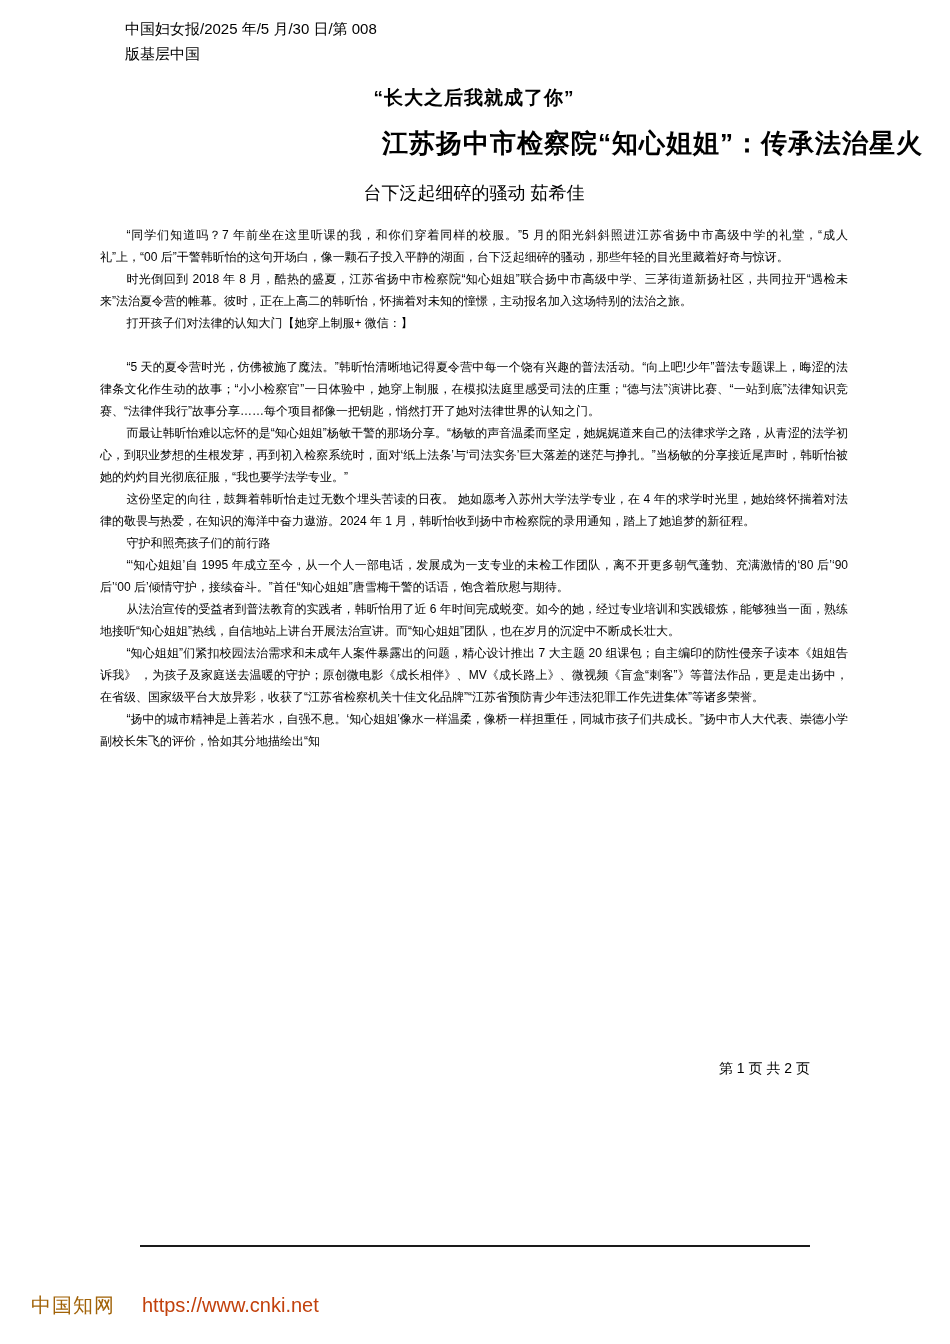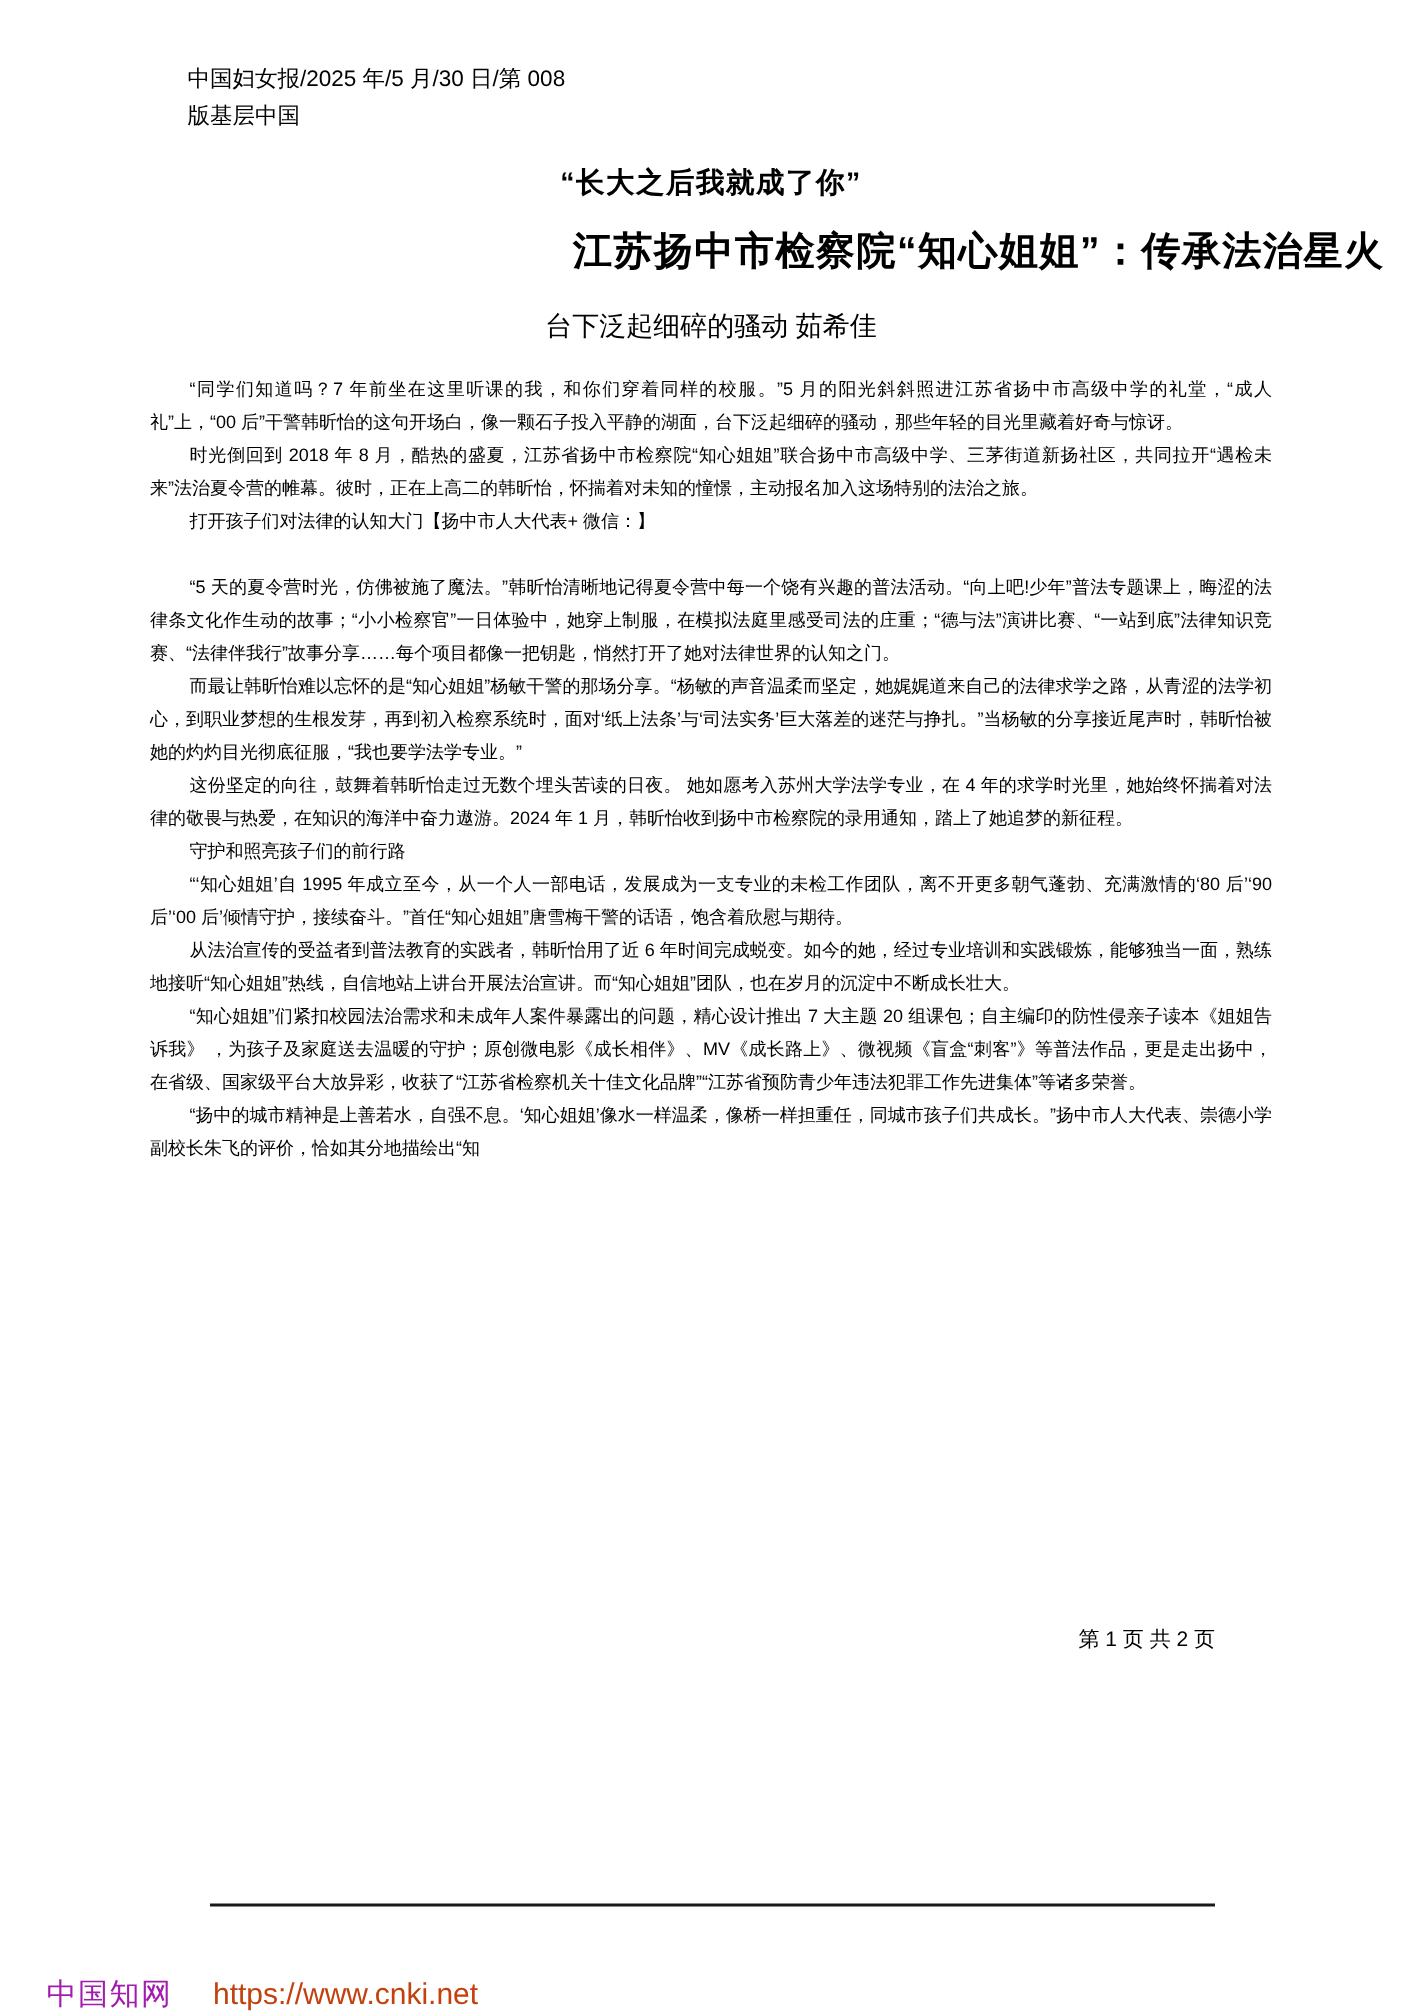--- a/index.html
+++ b/index.html
@@ -12,21 +12,20 @@
     height: 1344px;
     position: relative;
     font-family: "Liberation Sans", "DejaVu Sans", sans-serif;
     color: #000000;
     overflow: hidden;
   }
   .page {
     position: absolute;
     inset: 0;
     background: #ffffff;
-    margin-top: 24px;
   }
   .src-header {
     position: absolute;
     left: 125px;
     top: 16px;
     font-size: 15px;
     line-height: 25px;
     color: #000000;
   }
   .kicker {
@@ -93,21 +92,21 @@
   .watermark {
     position: absolute;
     left: 31px;
     top: 1292px;
     display: flex;
     align-items: baseline;
     gap: 27px;
     font-size: 20px;
   }
   .watermark .brand {
-    color: #a21caf;
+    color: #a16207;
     letter-spacing: 1px;
   }
   .watermark .url {
     color: #c2410c;
   }
 </style>
 </head>
 <body>
 
 <div class="page">
@@ -119,21 +118,21 @@
 
   <div class="kicker">“长大之后我就成了你”</div>
 
   <h1 class="title" style="margin:0;">江苏扬中市检察院“知心姐姐”：传承法治星火</h1>
 
   <div class="byline">台下泛起细碎的骚动 茹希佳</div>
 
   <div class="body-text">
     <p>“同学们知道吗？7 年前坐在这里听课的我，和你们穿着同样的校服。”5 月的阳光斜斜照进江苏省扬中市高级中学的礼堂，“成人礼”上，“00 后”干警韩昕怡的这句开场白，像一颗石子投入平静的湖面，台下泛起细碎的骚动，那些年轻的目光里藏着好奇与惊讶。</p>
     <p>时光倒回到 2018 年 8 月，酷热的盛夏，江苏省扬中市检察院“知心姐姐”联合扬中市高级中学、三茅街道新扬社区，共同拉开“遇检未来”法治夏令营的帷幕。彼时，正在上高二的韩昕怡，怀揣着对未知的憧憬，主动报名加入这场特别的法治之旅。</p>
-    <p class="gap-after">打开孩子们对法律的认知大门【扬中市人大代表+ 微信：】</p>
+    <p class="gap-after">打开孩子们对法律的认知大门【她穿上制服+ 微信：】</p>
     <p>“5 天的夏令营时光，仿佛被施了魔法。”韩昕怡清晰地记得夏令营中每一个饶有兴趣的普法活动。“向上吧!少年”普法专题课上，晦涩的法律条文化作生动的故事；“小小检察官”一日体验中，她穿上制服，在模拟法庭里感受司法的庄重；“德与法”演讲比赛、“一站到底”法律知识竞赛、“法律伴我行”故事分享……每个项目都像一把钥匙，悄然打开了她对法律世界的认知之门。</p>
     <p>而最让韩昕怡难以忘怀的是“知心姐姐”杨敏干警的那场分享。“杨敏的声音温柔而坚定，她娓娓道来自己的法律求学之路，从青涩的法学初心，到职业梦想的生根发芽，再到初入检察系统时，面对‘纸上法条’与‘司法实务’巨大落差的迷茫与挣扎。”当杨敏的分享接近尾声时，韩昕怡被她的灼灼目光彻底征服，“我也要学法学专业。”</p>
     <p>这份坚定的向往，鼓舞着韩昕怡走过无数个埋头苦读的日夜。 她如愿考入苏州大学法学专业，在 4 年的求学时光里，她始终怀揣着对法律的敬畏与热爱，在知识的海洋中奋力遨游。2024 年 1 月，韩昕怡收到扬中市检察院的录用通知，踏上了她追梦的新征程。</p>
     <p>守护和照亮孩子们的前行路</p>
     <p>“‘知心姐姐’自 1995 年成立至今，从一个人一部电话，发展成为一支专业的未检工作团队，离不开更多朝气蓬勃、充满激情的‘80 后’‘90 后’‘00 后’倾情守护，接续奋斗。”首任“知心姐姐”唐雪梅干警的话语，饱含着欣慰与期待。</p>
     <p>从法治宣传的受益者到普法教育的实践者，韩昕怡用了近 6 年时间完成蜕变。如今的她，经过专业培训和实践锻炼，能够独当一面，熟练地接听“知心姐姐”热线，自信地站上讲台开展法治宣讲。而“知心姐姐”团队，也在岁月的沉淀中不断成长壮大。</p>
     <p>“知心姐姐”们紧扣校园法治需求和未成年人案件暴露出的问题，精心设计推出 7 大主题 20 组课包；自主编印的防性侵亲子读本《姐姐告诉我》 ，为孩子及家庭送去温暖的守护；原创微电影《成长相伴》、MV《成长路上》、微视频《盲盒“刺客”》等普法作品，更是走出扬中，在省级、国家级平台大放异彩，收获了“江苏省检察机关十佳文化品牌”“江苏省预防青少年违法犯罪工作先进集体”等诸多荣誉。</p>
     <p>“扬中的城市精神是上善若水，自强不息。‘知心姐姐’像水一样温柔，像桥一样担重任，同城市孩子们共成长。”扬中市人大代表、崇德小学副校长朱飞的评价，恰如其分地描绘出“知</p>
   </div>
 

